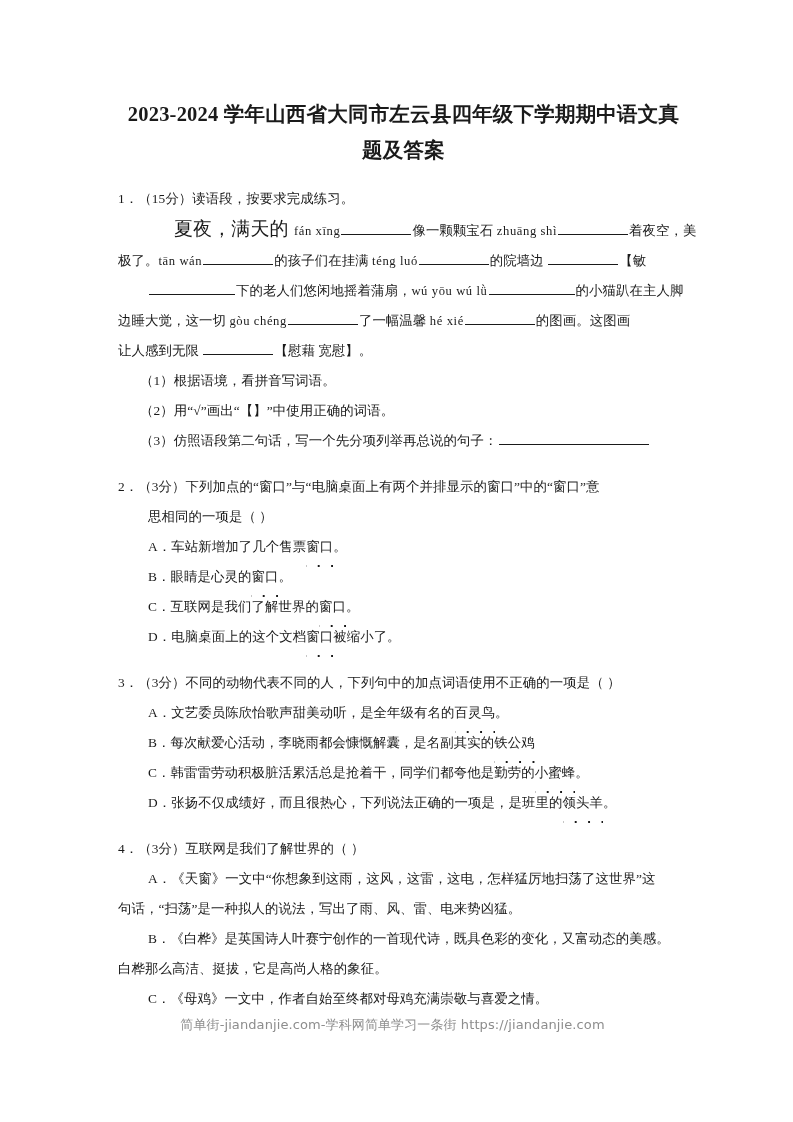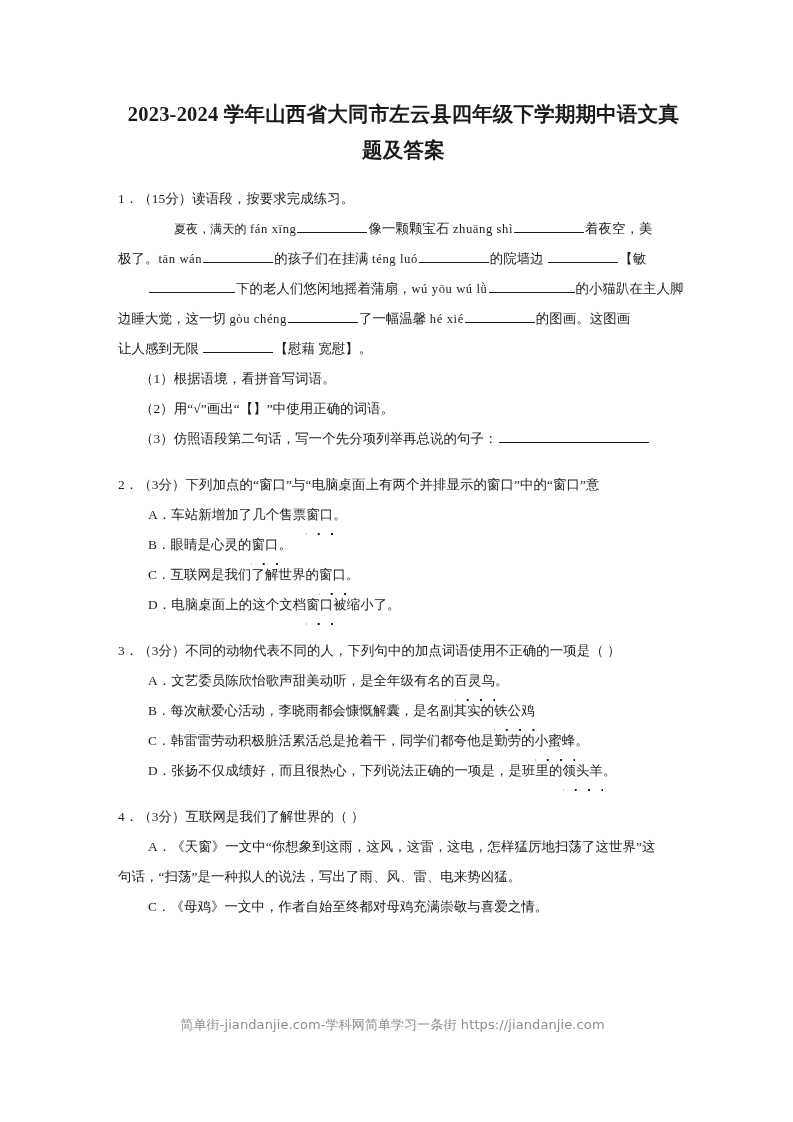--- a/index.html
+++ b/index.html
@@ -103,21 +103,21 @@
 <div class="page">
 
   <h1 class="doc-title">2023-2024 学年山西省大同市左云县四年级下学期期中语文真题及答案</h1>
 
   <div class="q">
     <div class="line q-head">
       <span>1．</span><span>（15分）</span><span>读语段，按要求完成练习。</span>
     </div>
 
     <div class="line indent-passage">
-      <span class="py" style="font-family:Liberation Sans, sans-serif;letter-spacing:0.1px;font-size:12px;">夏夜，满天的 </span><span class="py">fán xīng</span><span class="blank b-md"></span><span>像一颗颗宝石 </span><span class="py">zhuāng shì</span><span class="blank b-md"></span><span>着夜空，美</span>
+      <span class="py" style="font-family:Liberation Sans, sans-serif;letter-spacing:0.1px;font-size:19px;">夏夜，满天的 </span><span class="py">fán xīng</span><span class="blank b-md"></span><span>像一颗颗宝石 </span><span class="py">zhuāng shì</span><span class="blank b-md"></span><span>着夜空，美</span>
     </div>
 
     <div class="line">
       <span>极了。</span><span class="py">tān wán</span><span class="blank b-md"></span><span>的孩子们在挂满 </span><span class="py">téng luó</span><span class="blank b-md"></span><span>的院墙边 </span><span class="blank b-md"></span><span>【敏</span>
     </div>
 
 
     <div class="line indent-2">
       <span class="blank b-lg"></span><span>下的老人们悠闲地摇着蒲扇，</span><span class="py">wú yōu wú lǜ</span><span class="blank b-lg"></span><span>的小猫趴在主人脚</span>
     </div>
@@ -138,20 +138,21 @@
     </div>
     <div class="line indent-1">
       <span>（3）</span><span>仿照语段第二句话，写一个先分项列举再总说的句子：</span><span class="blank b-xl"></span>
     </div>
   </div>
 
   <div class="q">
     <div class="line">
       <span>2．</span><span>（3分）</span><span>下列加点的“窗口”与“电脑桌面上有两个并排显示的窗口”中的“窗口”意</span>
     </div>
+    <div class="line indent-2">思相同的一项是（    ）</div>
     <div class="line opt">
       <span class="opt-letter">A．</span><span>车站新增加了几个售票</span><span class="dotted">窗口</span><span>。</span>
     </div>
     <div class="line opt">
       <span class="opt-letter">B．</span><span>眼睛是心灵的</span><span class="dotted">窗口</span><span>。</span>
     </div>
     <div class="line opt">
       <span class="opt-letter">C．</span><span>互联网是我们了解世界的</span><span class="dotted">窗口</span><span>。</span>
     </div>
     <div class="line opt">
@@ -182,20 +183,26 @@
       <span>4．</span><span>（3分）</span><span>互联网是我们了解世界的（    ）</span>
     </div>
     <div>
       <div class="line opt">
         <span class="opt-letter">A．</span><span>《天窗》一文中“你想象到这雨，这风，这雷，这电，怎样猛厉地扫荡了这世界”这</span>
       </div>
       <div class="line">句话，“扫荡”是一种拟人的说法，写出了雨、风、雷、电来势凶猛。</div>
     </div>
     <div>
       <div class="line opt">
+        <span class="opt-letter">B．</span><span>《白桦》是英国诗人叶赛宁创作的一首现代诗，既具色彩的变化，又富动态的美感。</span>
+      </div>
+      <div class="line">白桦那么高洁、挺拔，它是高尚人格的象征。</div>
+    </div>
+    <div>
+      <div class="line opt">
         <span class="opt-letter">C．</span><span>《母鸡》一文中，作者自始至终都对母鸡充满崇敬与喜爱之情。</span>
       </div>
     </div>
   </div>
 
   <div class="footer">简单街-jiandanjie.com-学科网简单学习一条街 https://jiandanjie.com</div>
 
 </div>
 
 </body></html>

